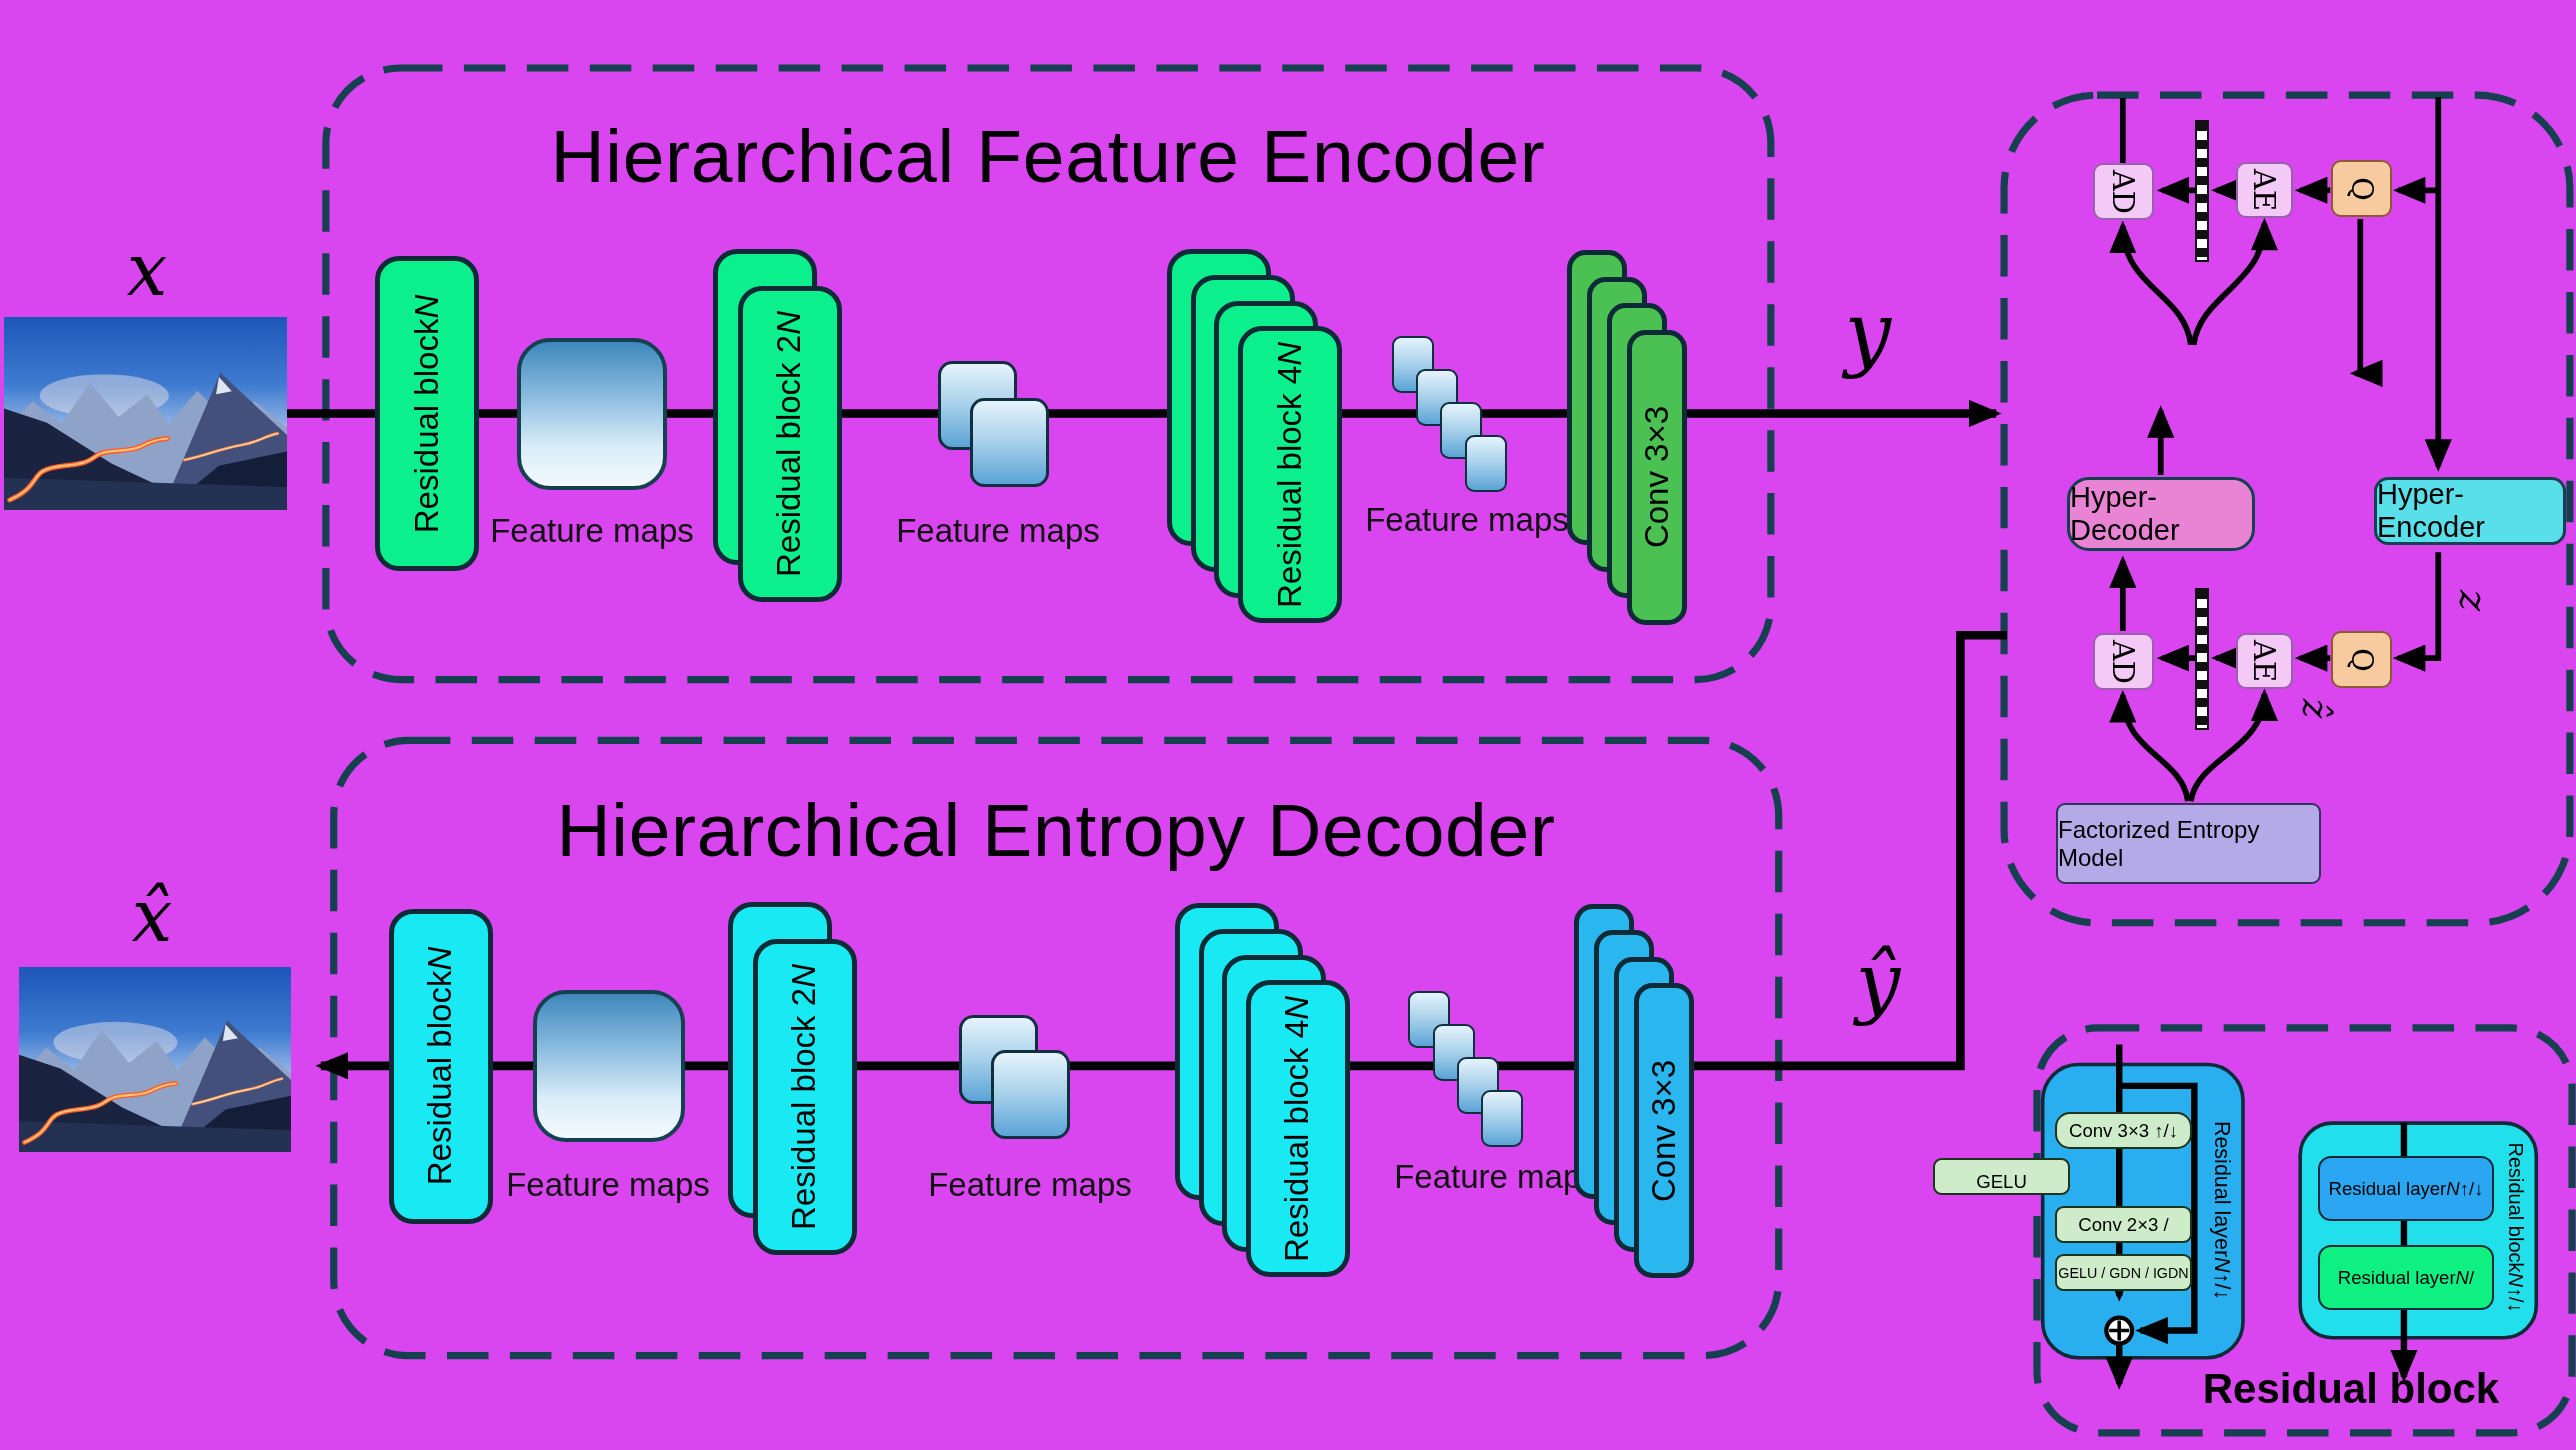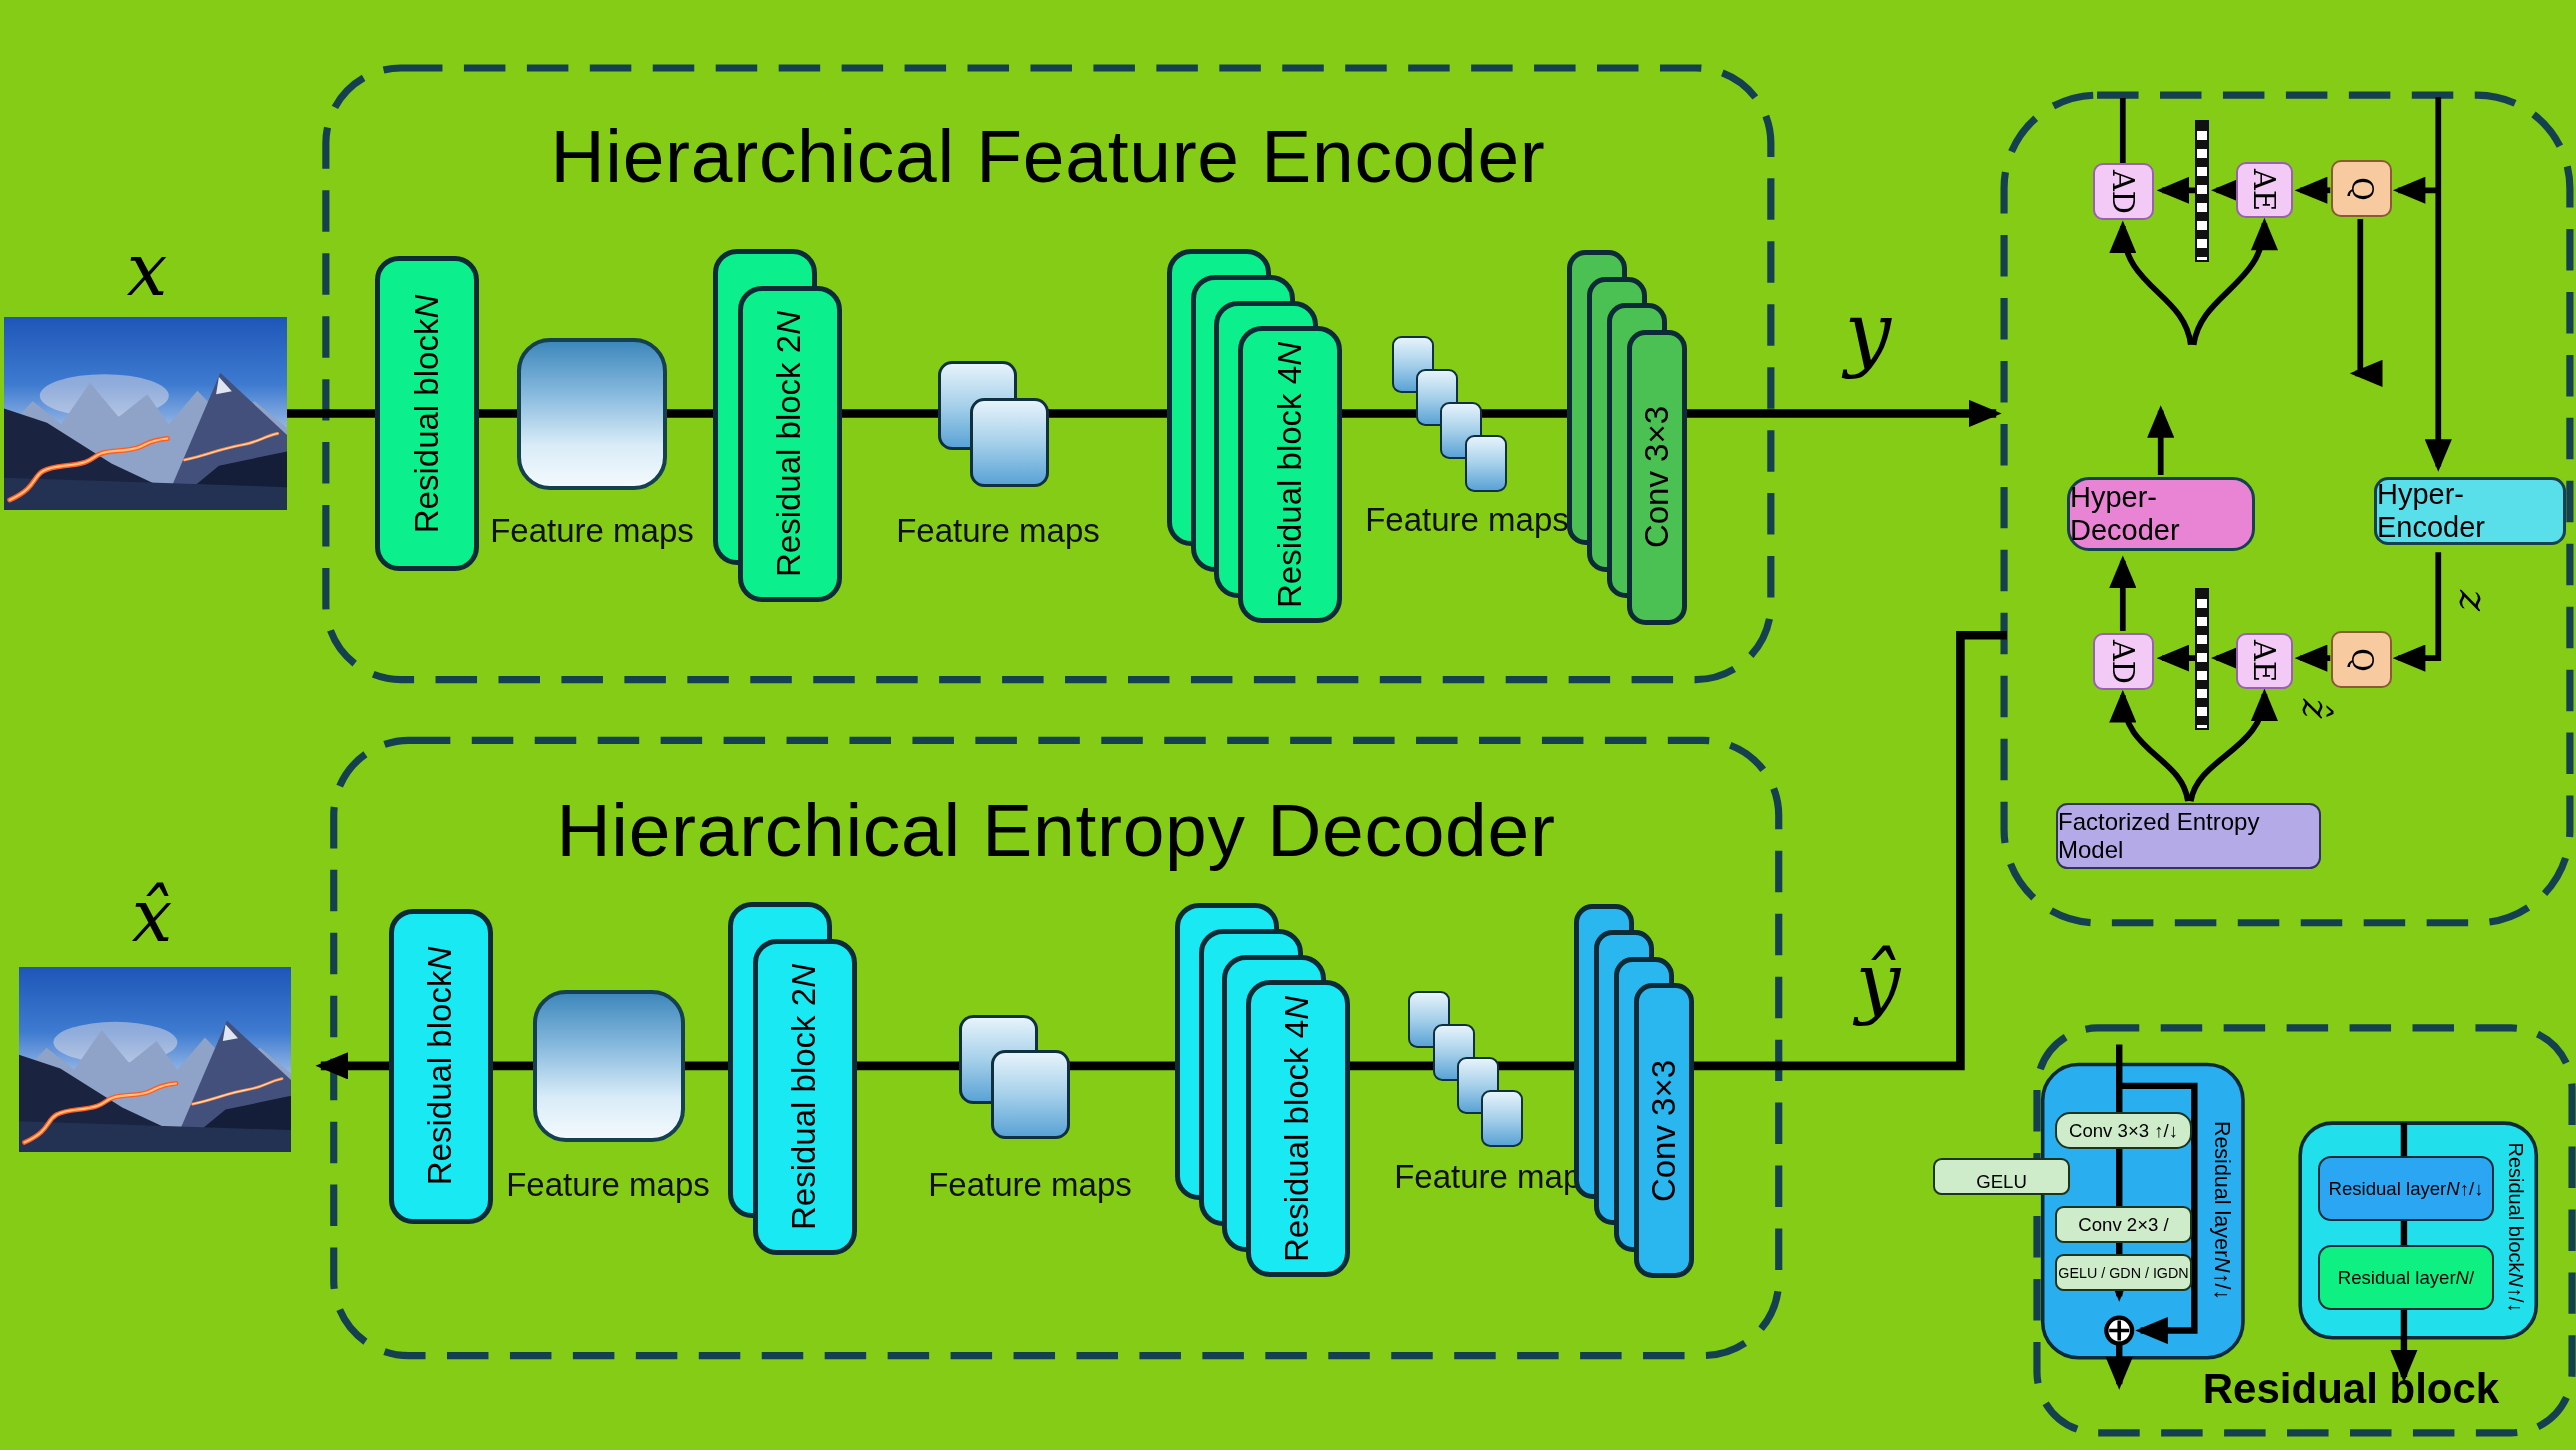--- a/index.html
+++ b/index.html
@@ -1,16 +1,16 @@
 <!DOCTYPE html>
 <html style="font-size:11.4px"><head>
 <meta charset="utf-8">
 <style>
   html,body{margin:0;padding:0;background:#fff;}
-  #canvas{position:relative;width:2576px;height:1450px;background:#84cc16;overflow:hidden;
+  #canvas{position:relative;width:2576px;height:1450px;background:#d946ef;overflow:hidden;
           font-family:"Liberation Sans",sans-serif;}
   #canvas svg.layer{position:absolute;left:0;top:0;}
   .title{position:absolute;font:400 75px "Liberation Sans",sans-serif;color:#000;
          transform:translateX(-50%);white-space:nowrap;letter-spacing:0.7px;}
   .block{position:absolute;border:5px solid #0d2b36;border-radius:24px;box-sizing:border-box;}
   .green{background:#0bf08c;}
   .mgreen{background:#4ac152;}
   .cyan{background:#19e9f2;}
   .blue{background:#2ab7ef;}
   .blob{position:absolute;border:4.3px solid #14404f;border-radius:33px;box-sizing:border-box;
@@ -267,21 +267,21 @@
   <div class="ebox pink" style="left:2236px;top:633px;width:57px;height:56px;">
     <span class="eletter">AE</span>
   </div>
   <div class="ebox orange" style="left:2331px;top:631px;width:61px;height:57px;">
     <span class="eletter">Q</span>
   </div>
   <div class="ebox" style="left:2287px;top:680px;width:57px;height:57px;font:italic 37px 'DejaVu Serif',serif;transform:rotate(90deg);">
       <span>ẑ</span>
     </div>
 
-  <div class="ebox purple" style="left:2056px;top:803px;width:265px;height:66px;">
+  <div class="ebox purple" style="left:2056px;top:803px;width:265px;height:81px;border-radius:9px;">
     <span>Factorized Entropy Model</span>
   </div>
 
   <div class="mini" style="left:2055px;top:1112px;width:133px;height:33px;border-radius:15px;">
     <span>Conv 3×3 ↑/↓</span>
   </div>
   <div class="mini" style="left:1933px;top:1158px;width:133px;height:33px;align-items:flex-end;">
     <span>GELU</span>
   </div>
   <div class="mini" style="left:2055px;top:1206px;width:133px;height:33px;">

